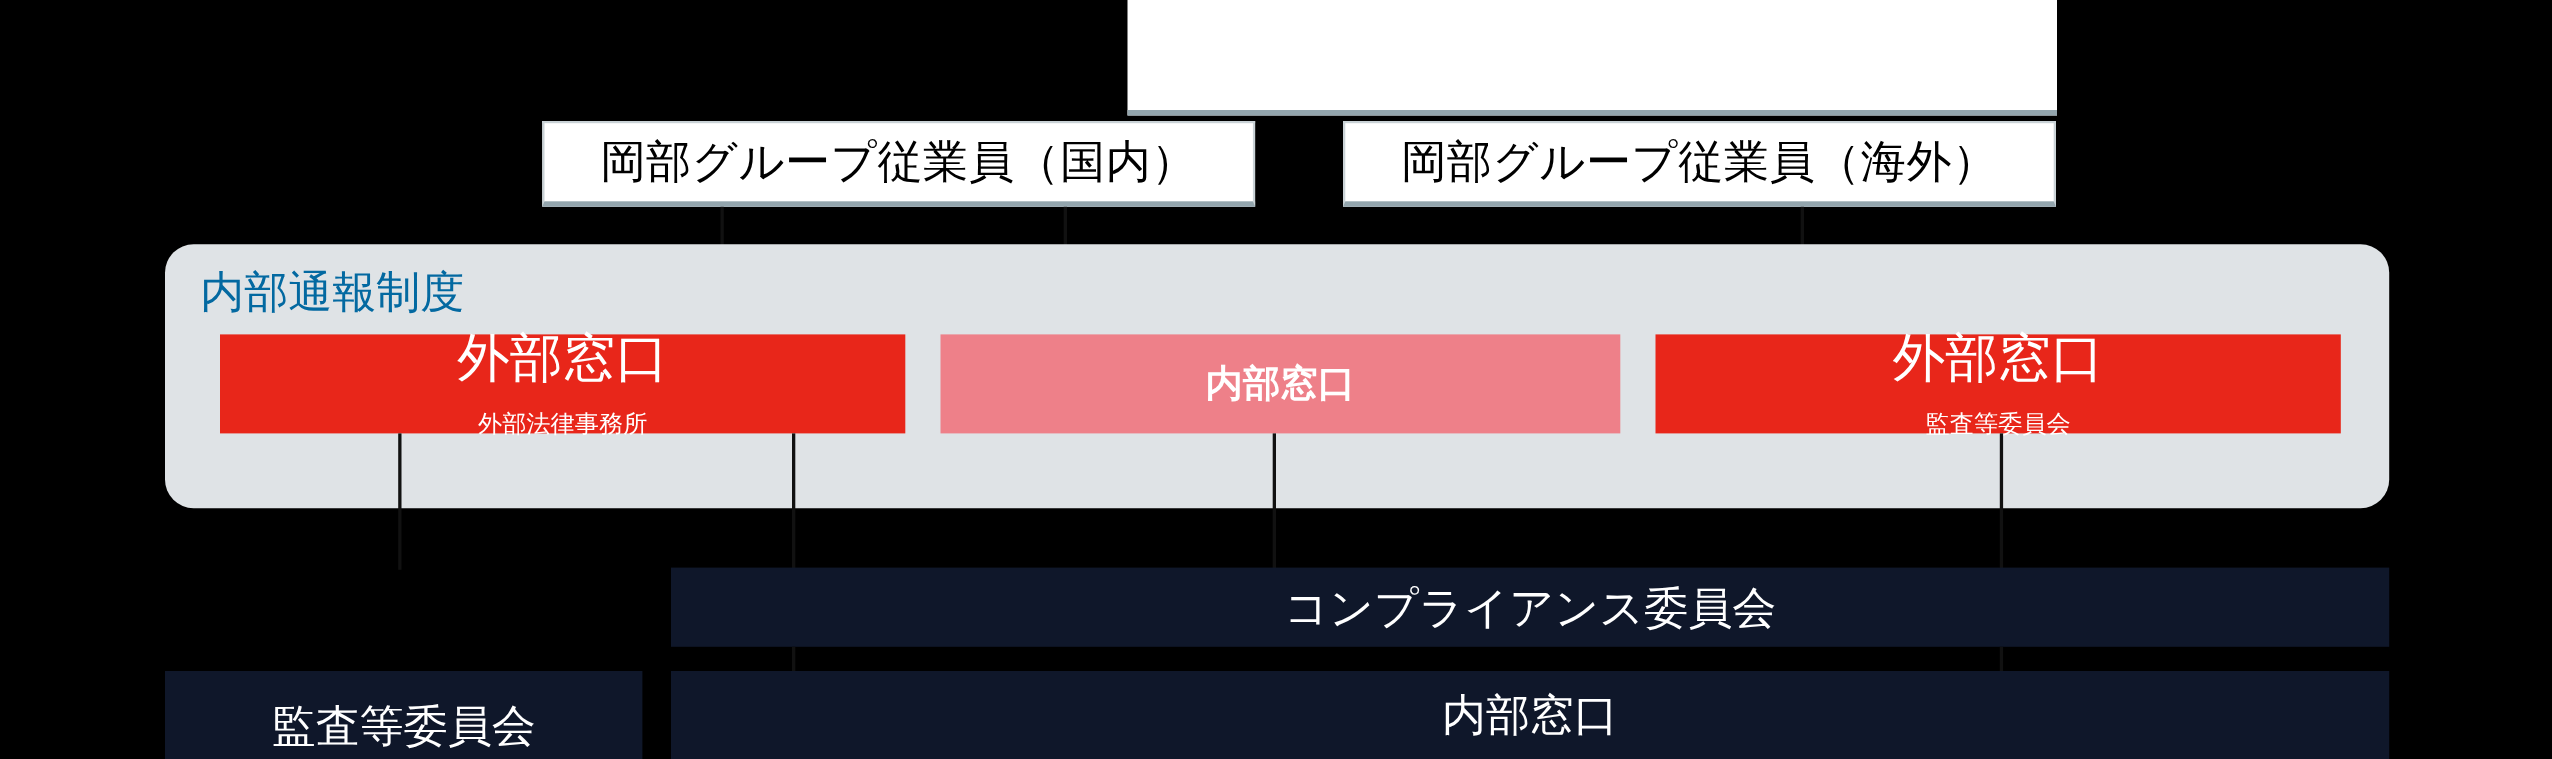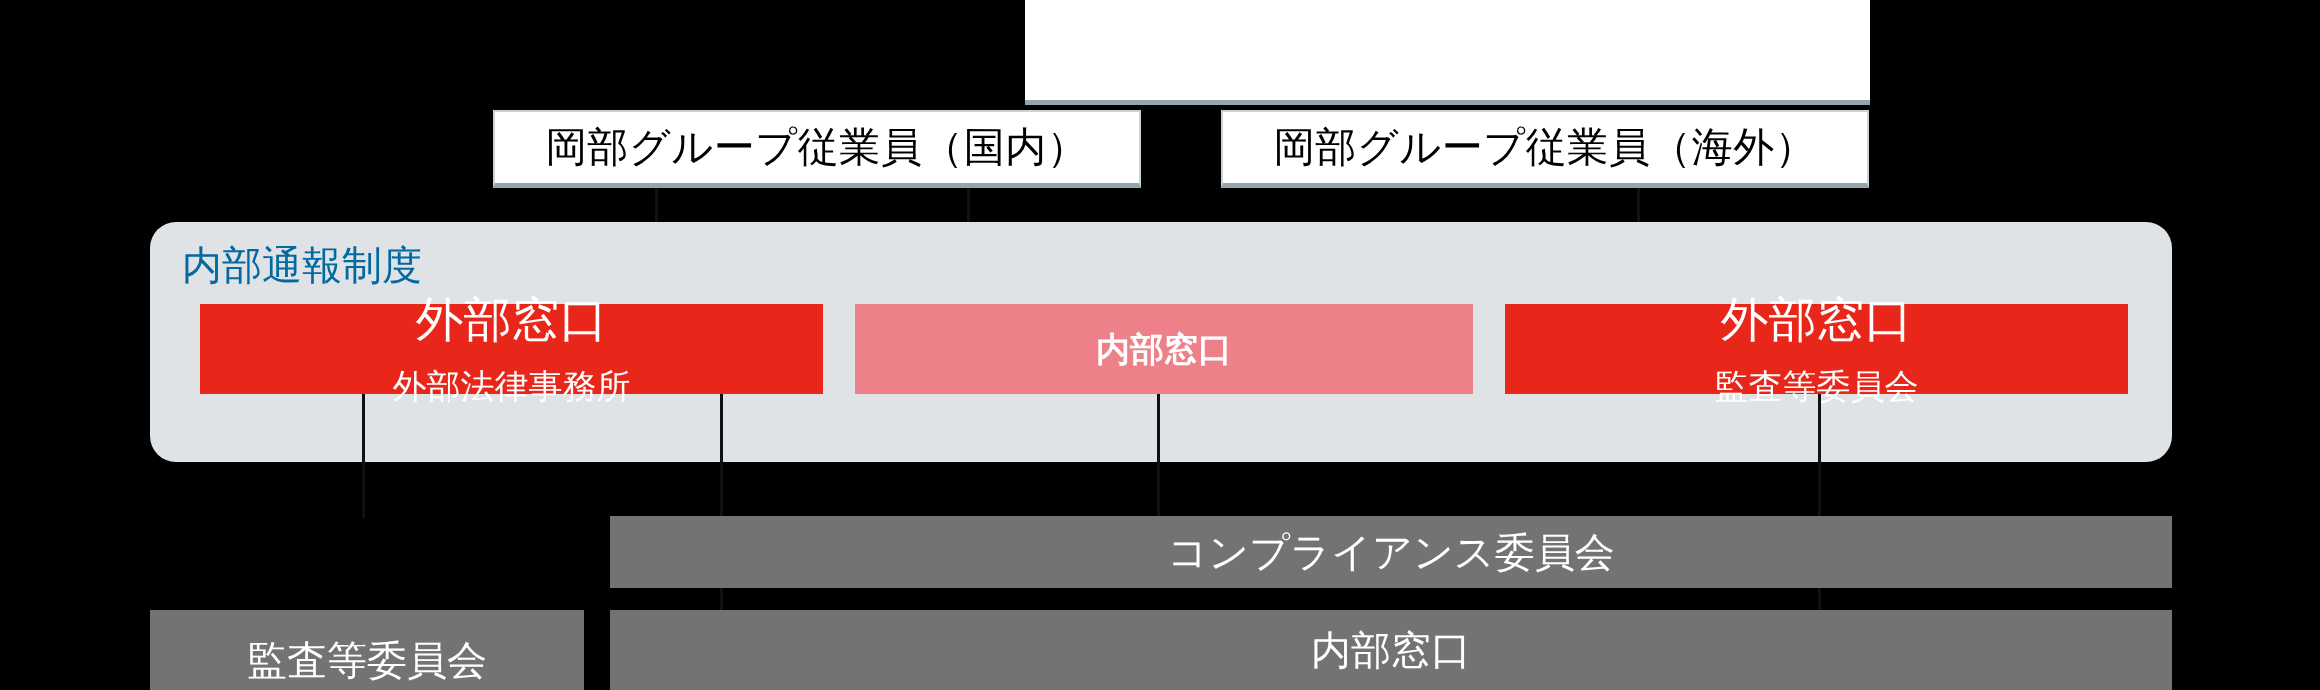--- a/index.html
+++ b/index.html
@@ -63,29 +63,29 @@
     justify-content: center;
     color: #ffffff;
     text-align: center;
     line-height: 1.12;
   }
   .window-box .wb-title {
     font-size: 48px;
     white-space: nowrap;
   }
   .window-box .wb-sub {
-    font-size: 34px;
+    font-size: 22px;
     white-space: nowrap;
     margin-top: 20px;
   }
   .window-box.single .wb-title { font-size: 34px; font-weight: bold; }
 
   
   .gov-bar {
-    background: #737373;
+    background: #0f172a;
     display: flex;
     align-items: center;
     justify-content: center;
     color: #ffffff;
     font-size: 40px;
     white-space: nowrap;
   }
 
   
   .vline {

